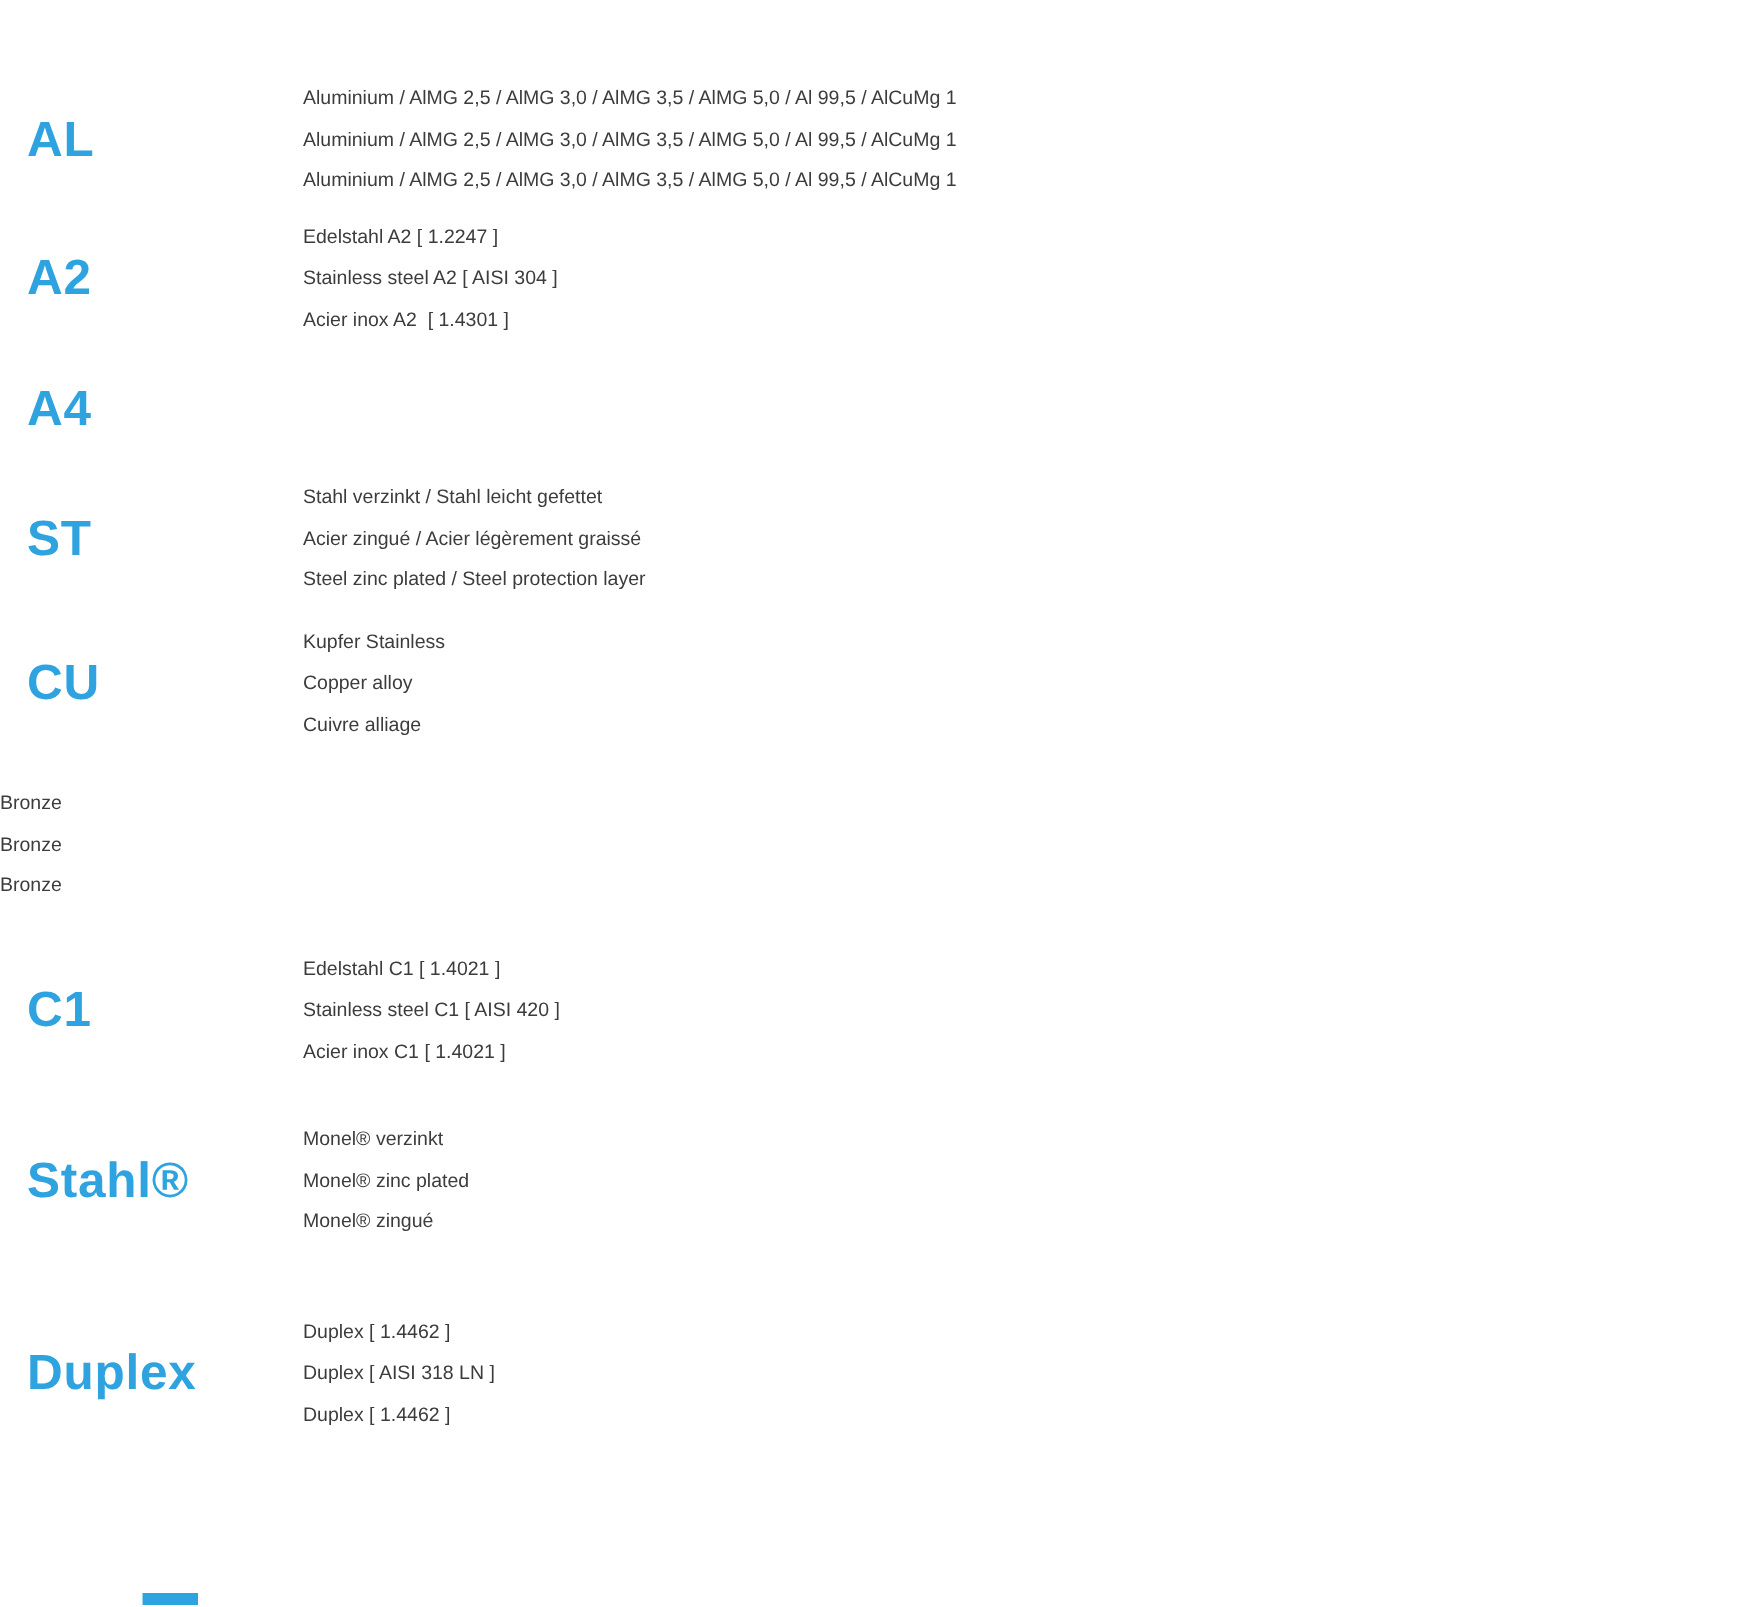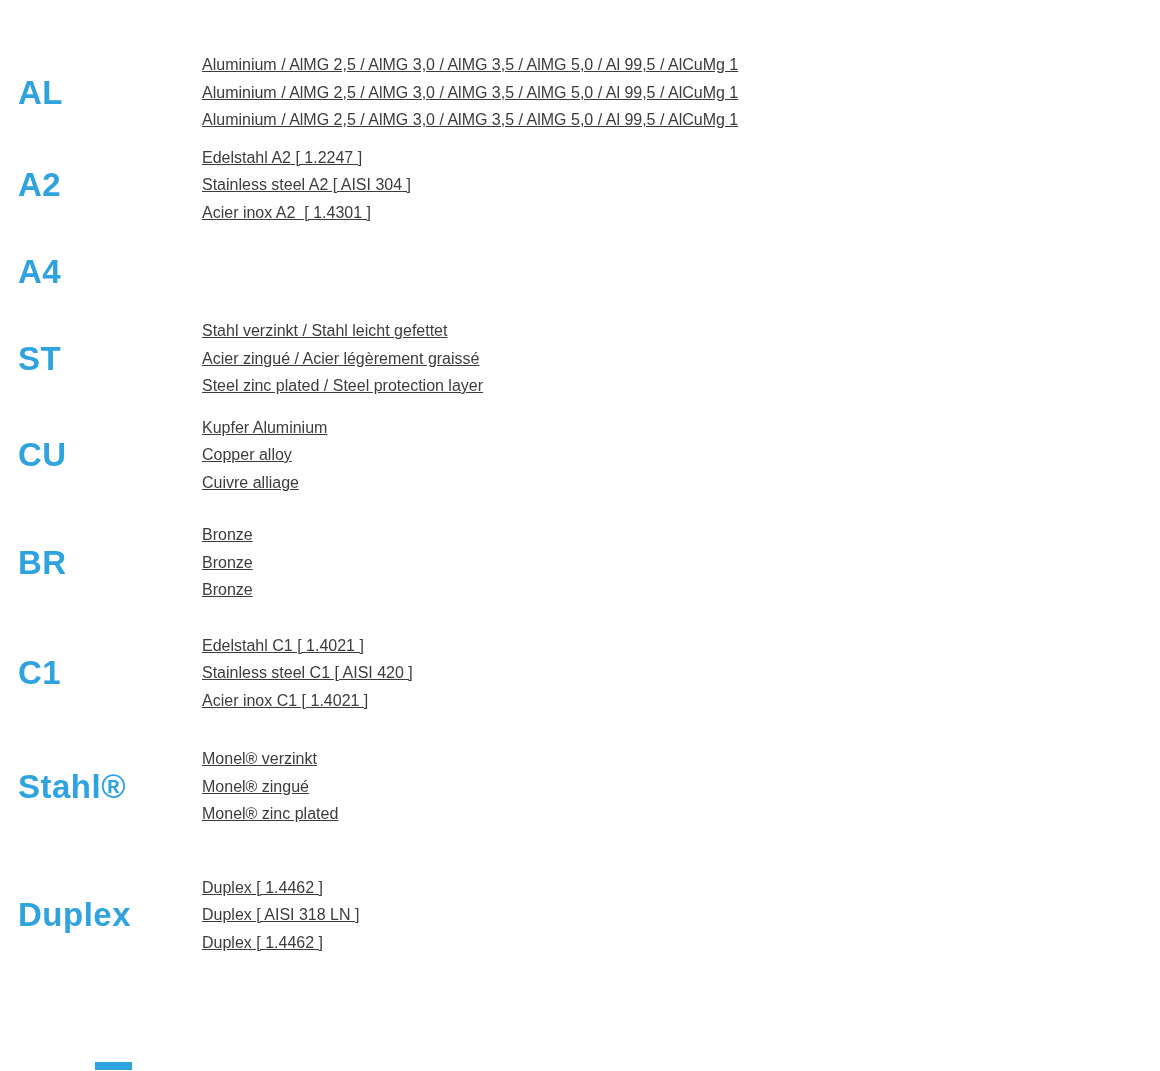--- a/index.html
+++ b/index.html
@@ -40,24 +40,23 @@
     font-weight: bold;
     letter-spacing: 0.5px;
     color: var(--accent, #2fa3df);
     line-height: 1;
   }
   .desc {
     flex: 1 1 auto;
   }
   .desc p {
     margin: 0;
-    font-size: 16px;
+    font-size: 13px;
     line-height: 27.5px;
     white-space: pre-wrap;
-    text-decoration: underline;
   }
   .bottom-mark {
     position: absolute;
     left: 95px;
     top: 1062px;
     width: 37px;
     height: 8px;
     background: var(--accent, #2fa3df);
   }
 </style>
@@ -93,50 +92,49 @@
       <div class="desc">
         <p>Stahl verzinkt / Stahl leicht gefettet</p>
         <p>Acier zingué / Acier légèrement graissé</p>
         <p>Steel zinc plated / Steel protection layer</p>
       </div>
     </section>
 
     <section class="group">
       <h2 class="code">CU</h2>
       <div class="desc">
-        <p>Kupfer Aluminium</p>
+        <p>Kupfer Stainless</p>
         <p>Copper alloy</p>
         <p>Cuivre alliage</p>
       </div>
     </section>
 
     <section class="group">
-      <h2 class="code">BR</h2>
       <div class="desc">
         <p>Bronze</p>
         <p>Bronze</p>
         <p>Bronze</p>
       </div>
     </section>
 
     <section class="group">
       <h2 class="code">C1</h2>
       <div class="desc">
         <p>Edelstahl C1 [ 1.4021 ]</p>
         <p>Stainless steel C1 [ AISI 420 ]</p>
         <p>Acier inox C1 [ 1.4021 ]</p>
       </div>
     </section>
 
     <section class="group">
       <h2 class="code">Stahl®</h2>
       <div class="desc">
         <p>Monel® verzinkt</p>
+        <p>Monel® zinc plated</p>
         <p>Monel® zingué</p>
-        <p>Monel® zinc plated</p>
       </div>
     </section>
 
     <section class="group">
       <h2 class="code">Duplex</h2>
       <div class="desc">
         <p>Duplex [ 1.4462 ]</p>
         <p>Duplex [ AISI 318 LN ]</p>
         <p>Duplex [ 1.4462 ]</p>
       </div>

